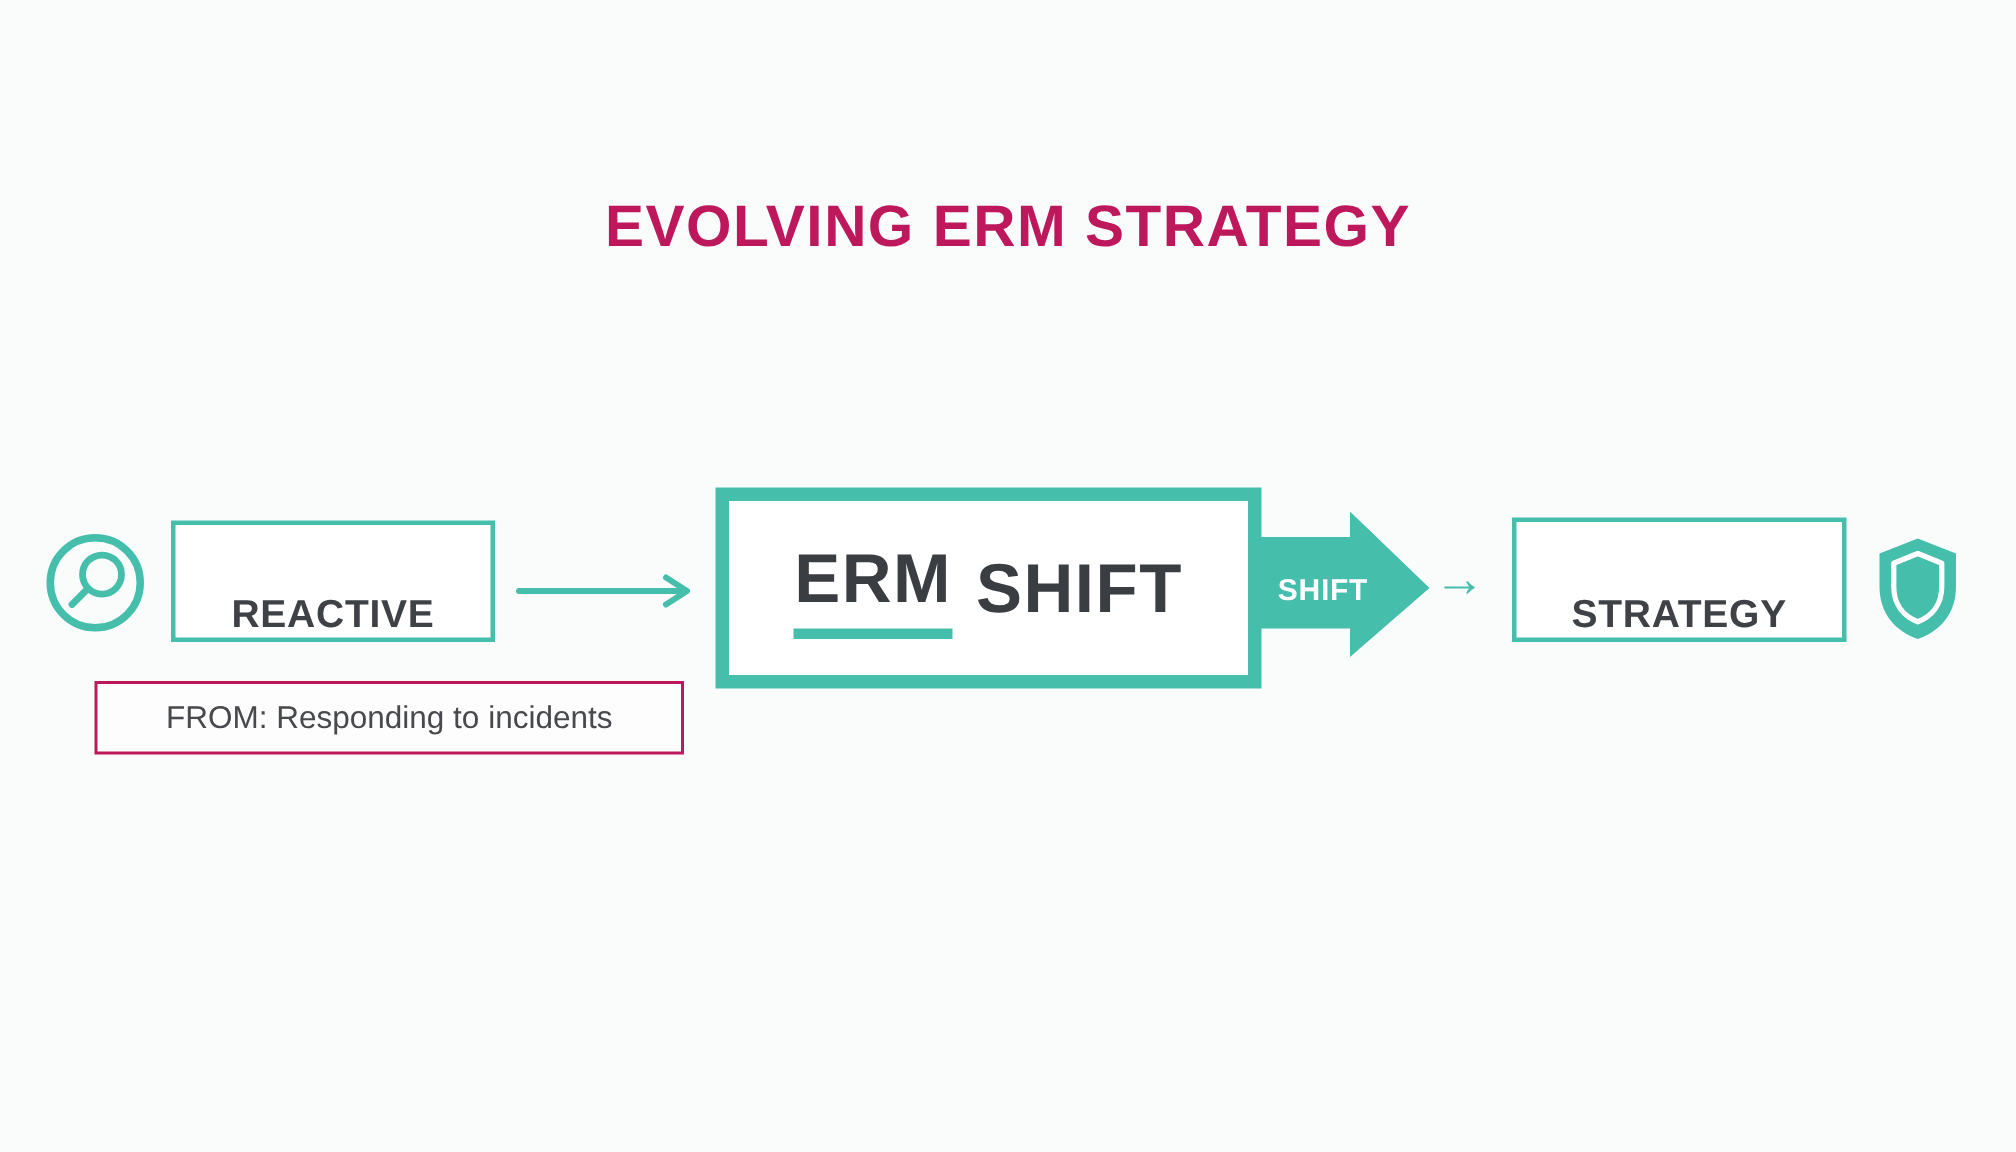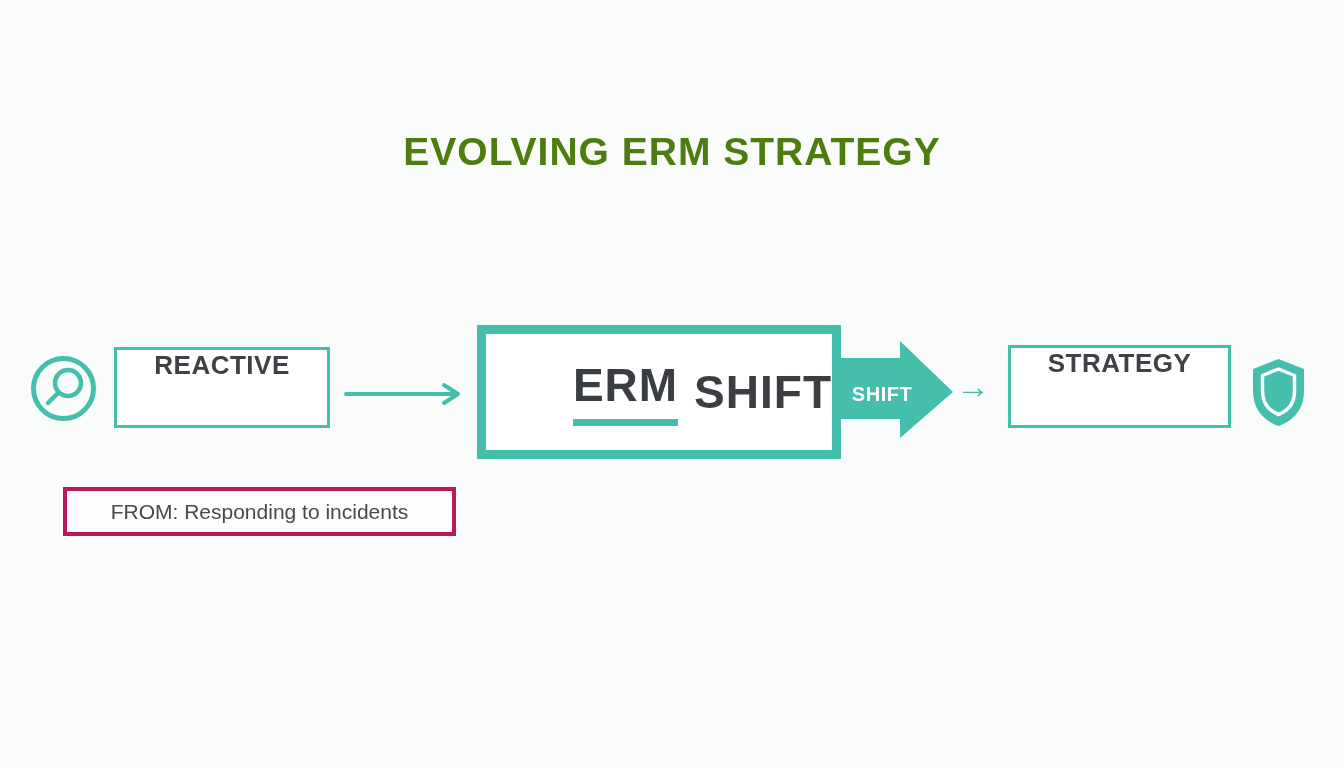--- a/index.html
+++ b/index.html
@@ -7,36 +7,36 @@
     position:relative;
     width:1344px;height:768px;
     background:#fafbfb;
     font-family:"Liberation Sans", sans-serif;
     overflow:hidden;
   }
   .title{
     position:absolute;top:130px;left:0;width:100%;
     text-align:center;
     font-size:39px;font-weight:bold;letter-spacing:1px;
-    color:#4d7c0f;
+    color:#be185d;
   }
   .flow-box{
     position:absolute;
     background:#ffffff;
     border:3px solid #45beac;
-    display:flex;align-items:flex-start;justify-content:center;
+    display:flex;align-items:flex-end;justify-content:center;
     font-weight:bold;color:#3e4145;letter-spacing:0.5px;
     box-sizing:border-box;
   }
   .reactive-box{left:114px;top:347px;width:216px;height:81px;font-size:26px;}
   .proactive-box{left:1008px;top:345px;width:223px;height:83px;font-size:26px;}
   .center-box{
     position:absolute;left:477px;top:325px;width:364px;height:134px;
     background:#ffffff;border:9px solid #45beac;
-    display:flex;align-items:center;justify-content:flex-end;
+    display:flex;align-items:center;justify-content:center;
     box-sizing:border-box;
     font-size:46px;font-weight:bold;color:#3a3d41;letter-spacing:1px;
   }
   .center-box .erm{
     display:inline-block;
     border-bottom:7px solid #45beac;
     padding-bottom:7px;
     margin-right:16px;
   }
   .center-box .rest{display:inline-block;}
@@ -52,25 +52,24 @@
     z-index:2;
   }
   .small-arrow{
     position:absolute;left:956px;top:369px;
     font-size:34px;font-weight:bold;color:#45beac;
     line-height:1;
   }
   .note-box{
     position:absolute;
     background:#fdfdfd;
-    border:4px solid #be185d;
+    border:2px solid #be185d;
     display:flex;align-items:center;justify-content:center;
     font-size:21px;color:#47494c;
     box-sizing:border-box;
-    margin-top:33px;
   }
   .from-note{left:63px;top:454px;width:393px;height:49px;}
   .to-note{left:913px;top:455px;width:367px;height:48px;}
 </style>
 </head>
 <body>
 
 <div class="canvas">
 
   <div class="title">EVOLVING ERM STRATEGY</div>

